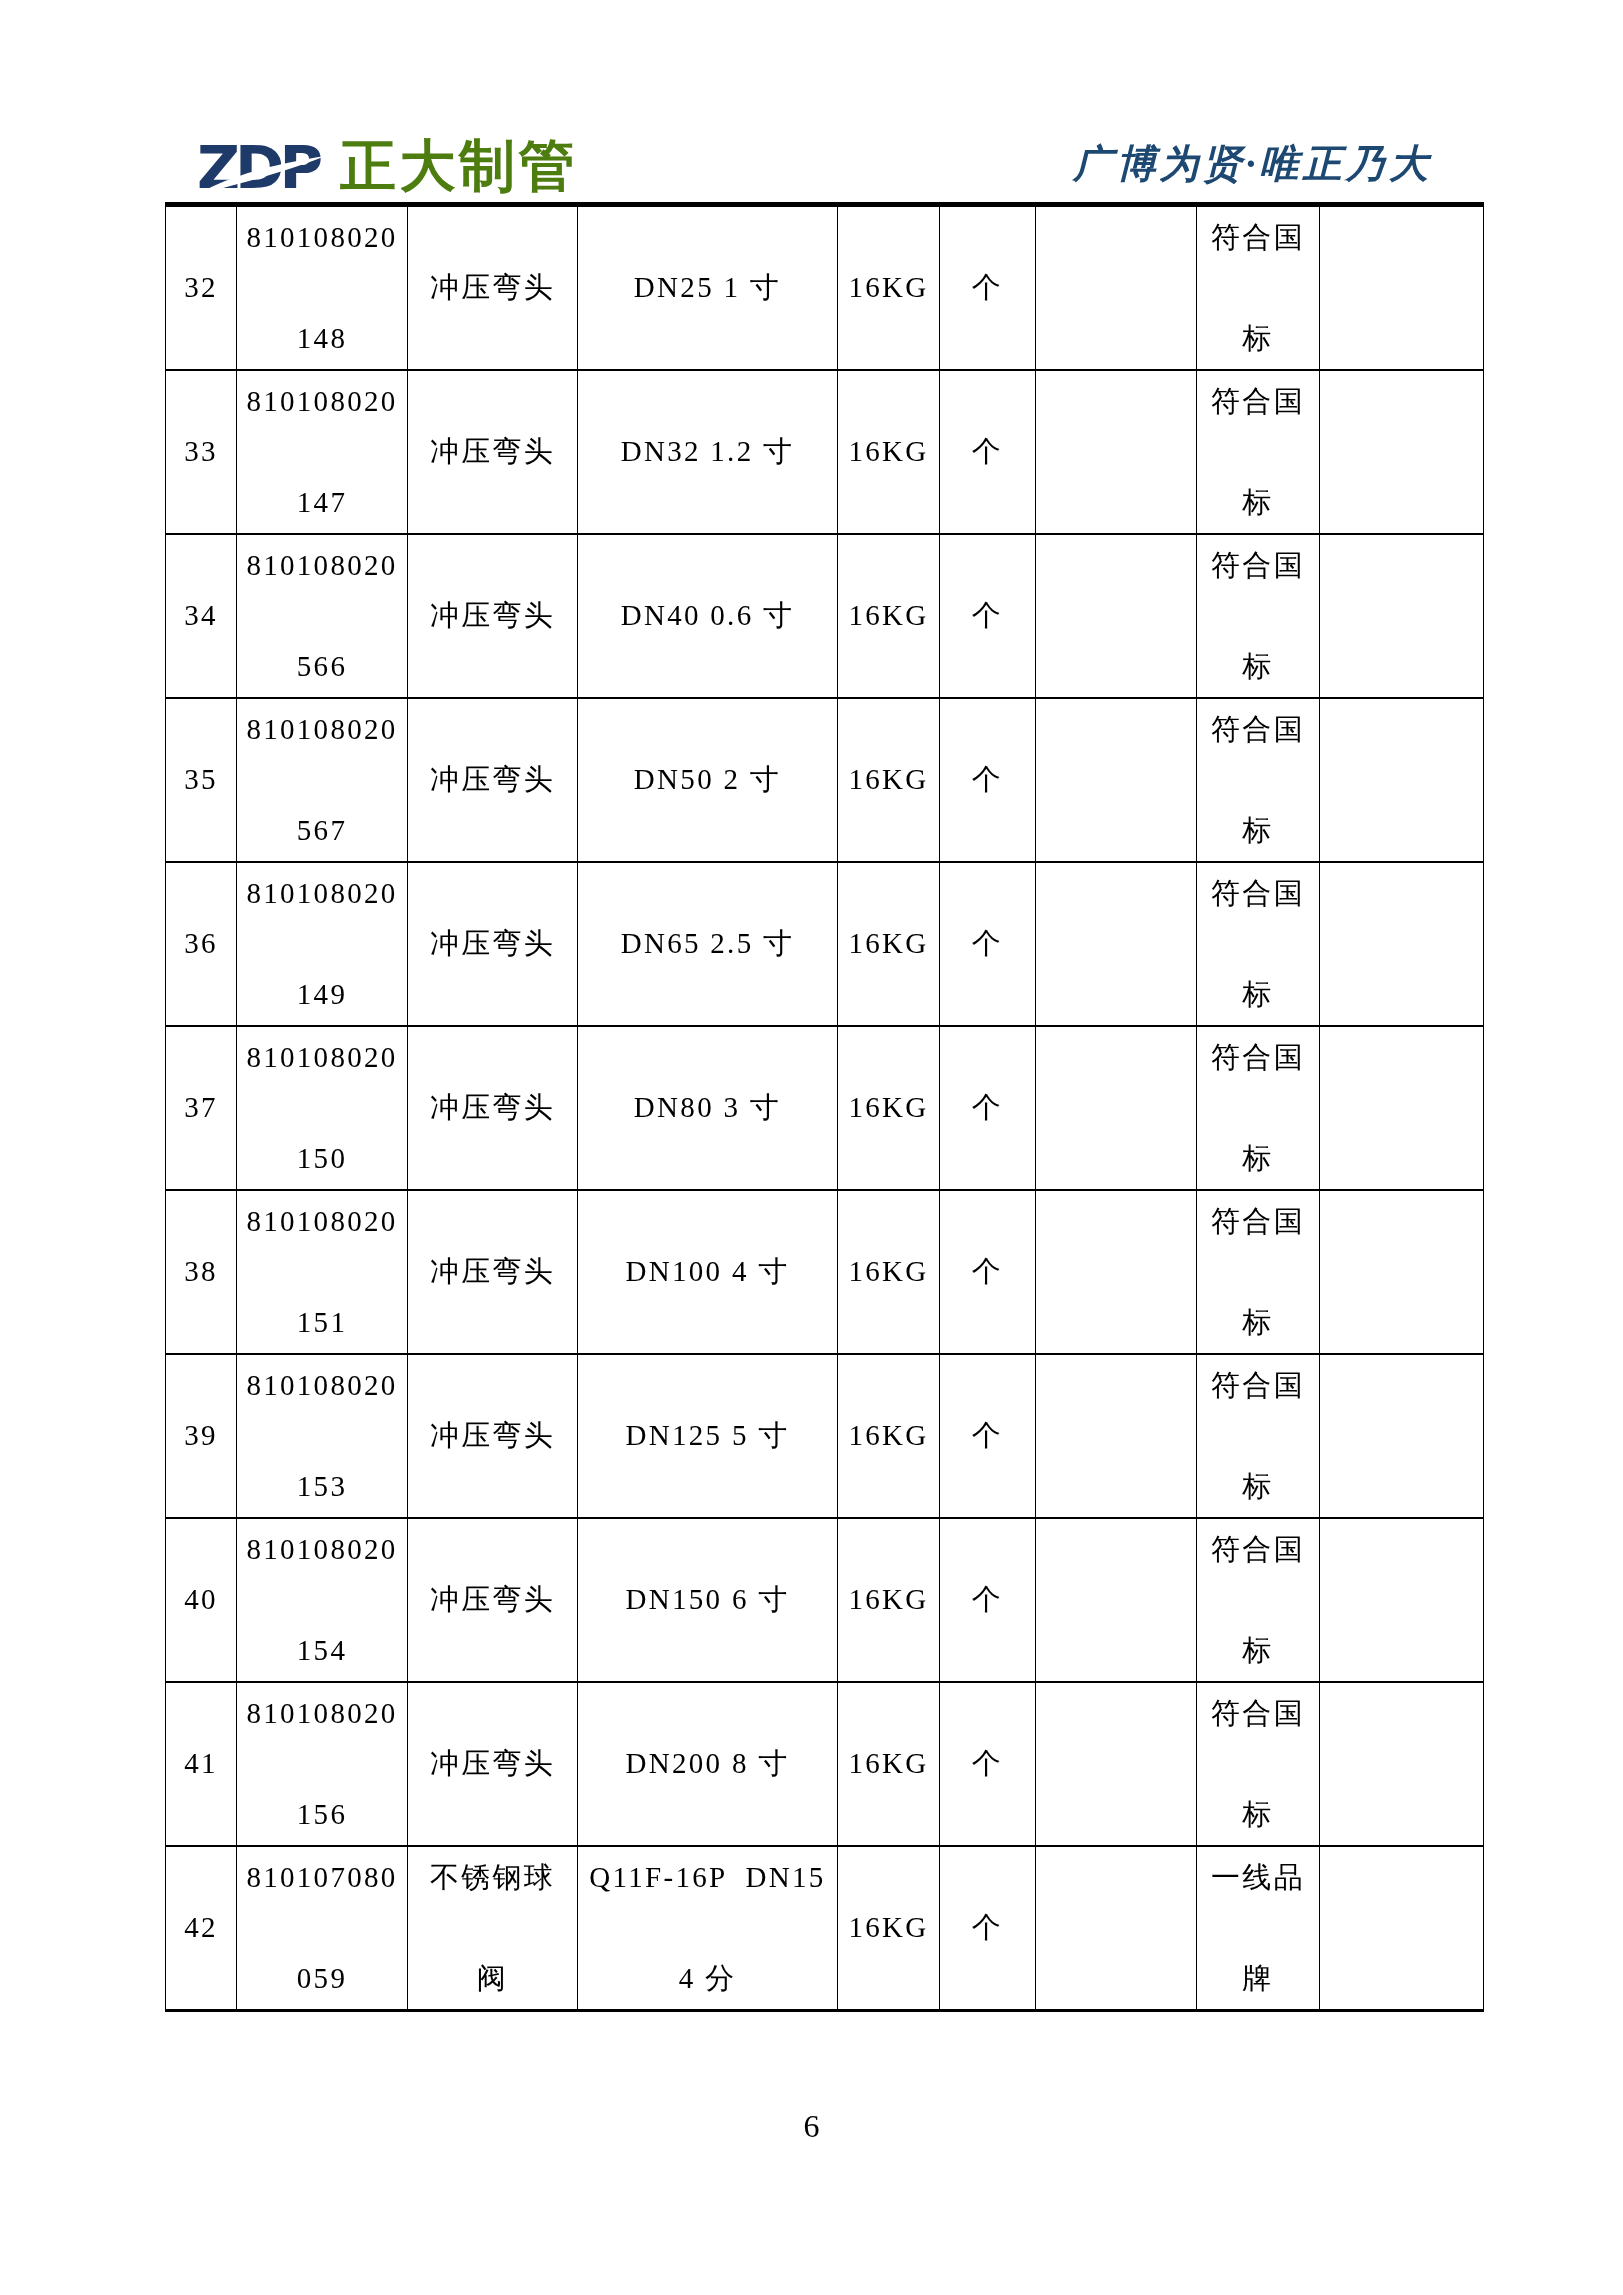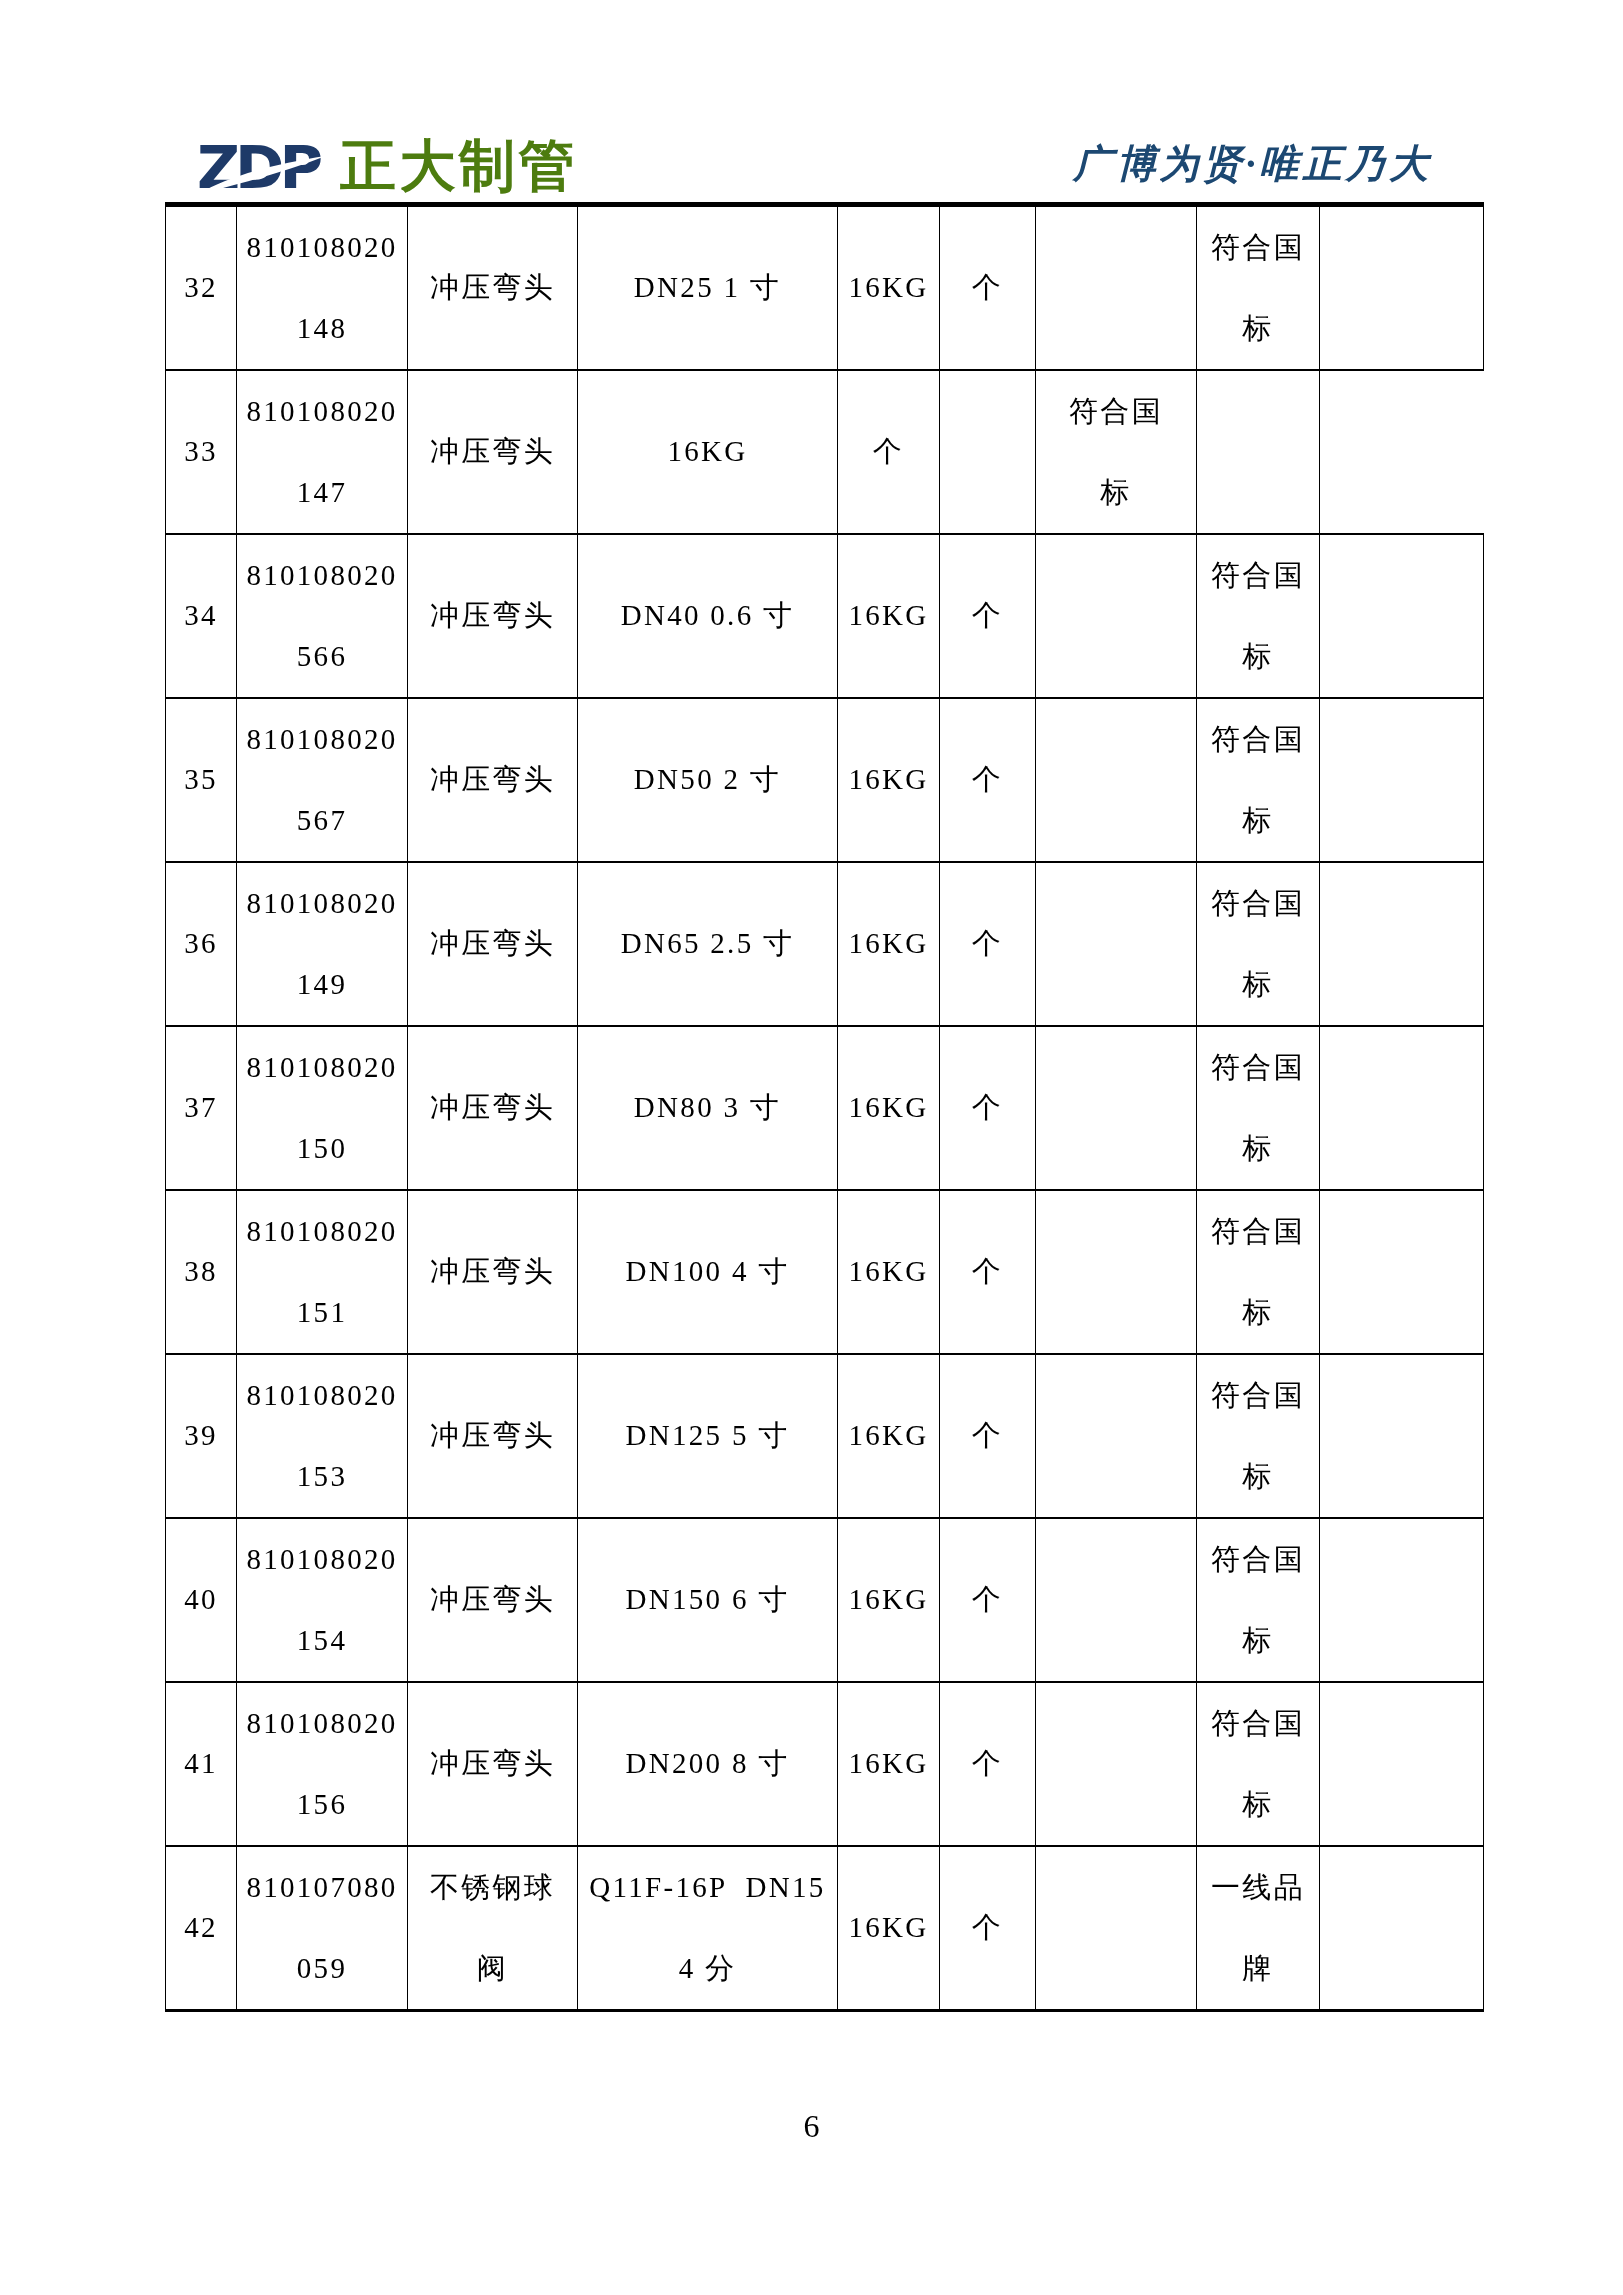--- a/index.html
+++ b/index.html
@@ -44,21 +44,21 @@
   .tcell{
     border-right:1.8px solid #000;
     display:flex;flex-direction:column;
     align-items:center;justify-content:center;
     font-size:29px;line-height:1.15;
     letter-spacing:2.3px;
     text-align:center;
     overflow:hidden;
     box-sizing:border-box;
   }
-  .tcell.multi{justify-content:space-between;padding:24px 0;}
+  .tcell.multi{justify-content:space-between;padding:14px 0;}
   .tcell .line{display:block;white-space:pre;}
   
   #page-number{
     position:absolute;left:0;top:2108px;width:100%;
     text-align:center;font-size:32px;
   }
 </style>
 </head>
 <body>
 
@@ -112,20 +112,23 @@
           <span class="line">33</span>
         </div>
         <div class="tcell multi">
           <span class="line">810108020</span>
           <span class="line">147</span>
         </div>
         <div class="tcell">
           <span class="line">冲压弯头</span>
         </div>
         <div class="tcell">
+          <span class="line">DN32 1.2 寸</span>
+        </div>
+        <div class="tcell">
           <span class="line">16KG</span>
         </div>
         <div class="tcell">
           <span class="line">个</span>
         </div>
         <div class="tcell">
           <span class="line"></span>
         </div>
         <div class="tcell multi">
           <span class="line">符合国</span>

